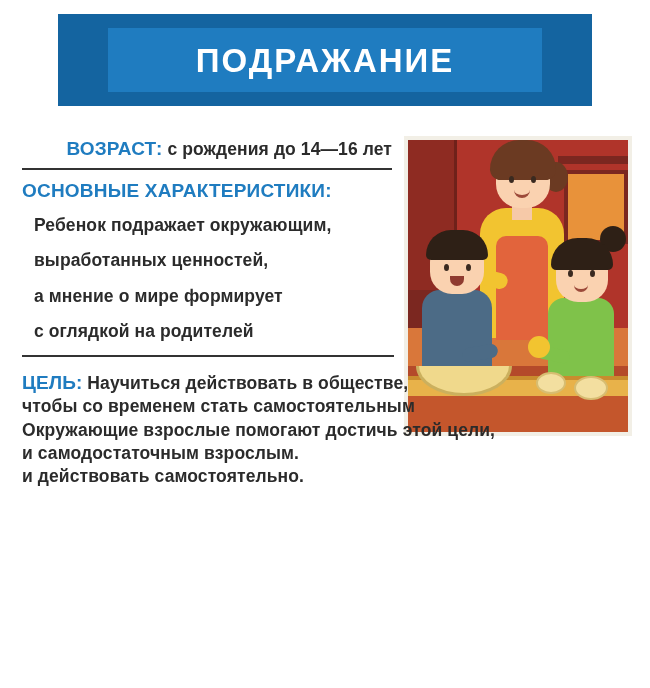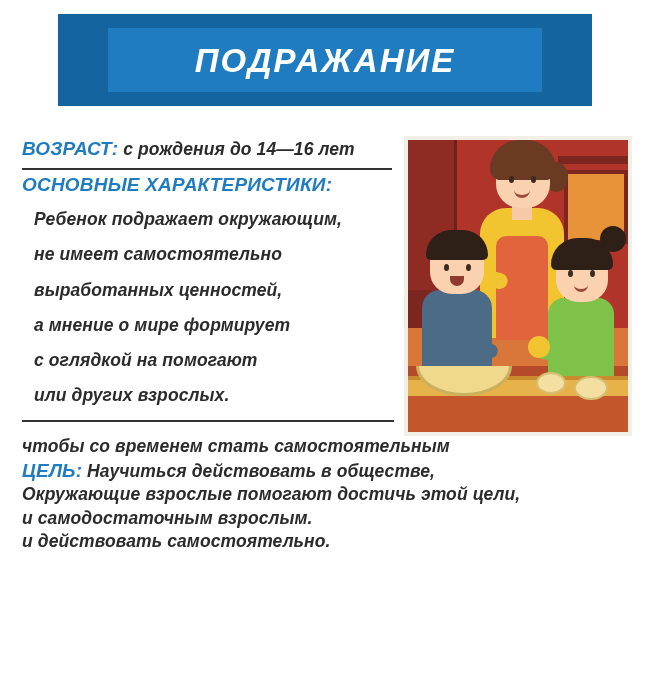--- a/index.html
+++ b/index.html
@@ -12,21 +12,20 @@
     background: #ffffff;
     font-family: "Liberation Sans", sans-serif;
     overflow: hidden;
   }
   .page {
     position: relative;
     width: 650px;
     height: 688px;
     background: #ffffff;
     box-sizing: border-box;
-    font-style: italic;
   }
 
   
   .banner {
     position: relative;
     height: 120px;
     margin: 0;
   }
   .banner-back {
     position: absolute;
@@ -94,29 +93,30 @@
   }
 
   
   .block-age {
     padding-top: 16px;
     padding-bottom: 7px;
     width: 370px;
   }
   .block-age .line {
     white-space: nowrap;
+    text-align: right;
   }
 
   .rule-age {
     width: 370px;
   }
 
   
   .block-char {
-    padding-top: 4px;
+    padding-top: 10px;
     width: 372px;
   }
   .block-char .heading {
     margin-bottom: 5px;
   }
   .block-char p {
     margin: 12px;
   }
   .rule-char {
     width: 372px;
@@ -437,33 +437,31 @@
       <div class="line body-text">
         <span class="heading-inline">ВОЗРАСТ:</span>
         <span>с рождения до 14—16 лет</span>
       </div>
     </div>
     <hr class="rule rule-age">
 
     <div class="section block-char">
       <div class="heading">ОСНОВНЫЕ ХАРАКТЕРИСТИКИ:</div>
       <p class="body-text">Ребенок подражает окружающим,</p>
-      <p class="body-text">не имеет самостоятельно</p>
       <p class="body-text">выработанных ценностей,</p>
       <p class="body-text">а мнение о мире формирует</p>
-      <p class="body-text">с оглядкой на помогают</p>
-      <p class="body-text">или других взрослых.</p>
+      <p class="body-text">с оглядкой на родителей</p>
     </div>
     <hr class="rule rule-char">
 
     <div class="section block-goal">
-      <p class="body-text">чтобы со временем стать самостоятельным</p>
       <p class="body-text">
         <span class="heading-inline">ЦЕЛЬ:</span>
         <span>Научиться действовать в обществе,</span>
       </p>
+      <p class="body-text">чтобы со временем стать самостоятельным</p>
       <p class="body-text">Окружающие взрослые помогают достичь этой цели,</p>
       <p class="body-text">и самодостаточным взрослым.</p>
       <p class="body-text">и действовать самостоятельно.</p>
     </div>
 
   </div>
 </div>
 
 </body></html>

